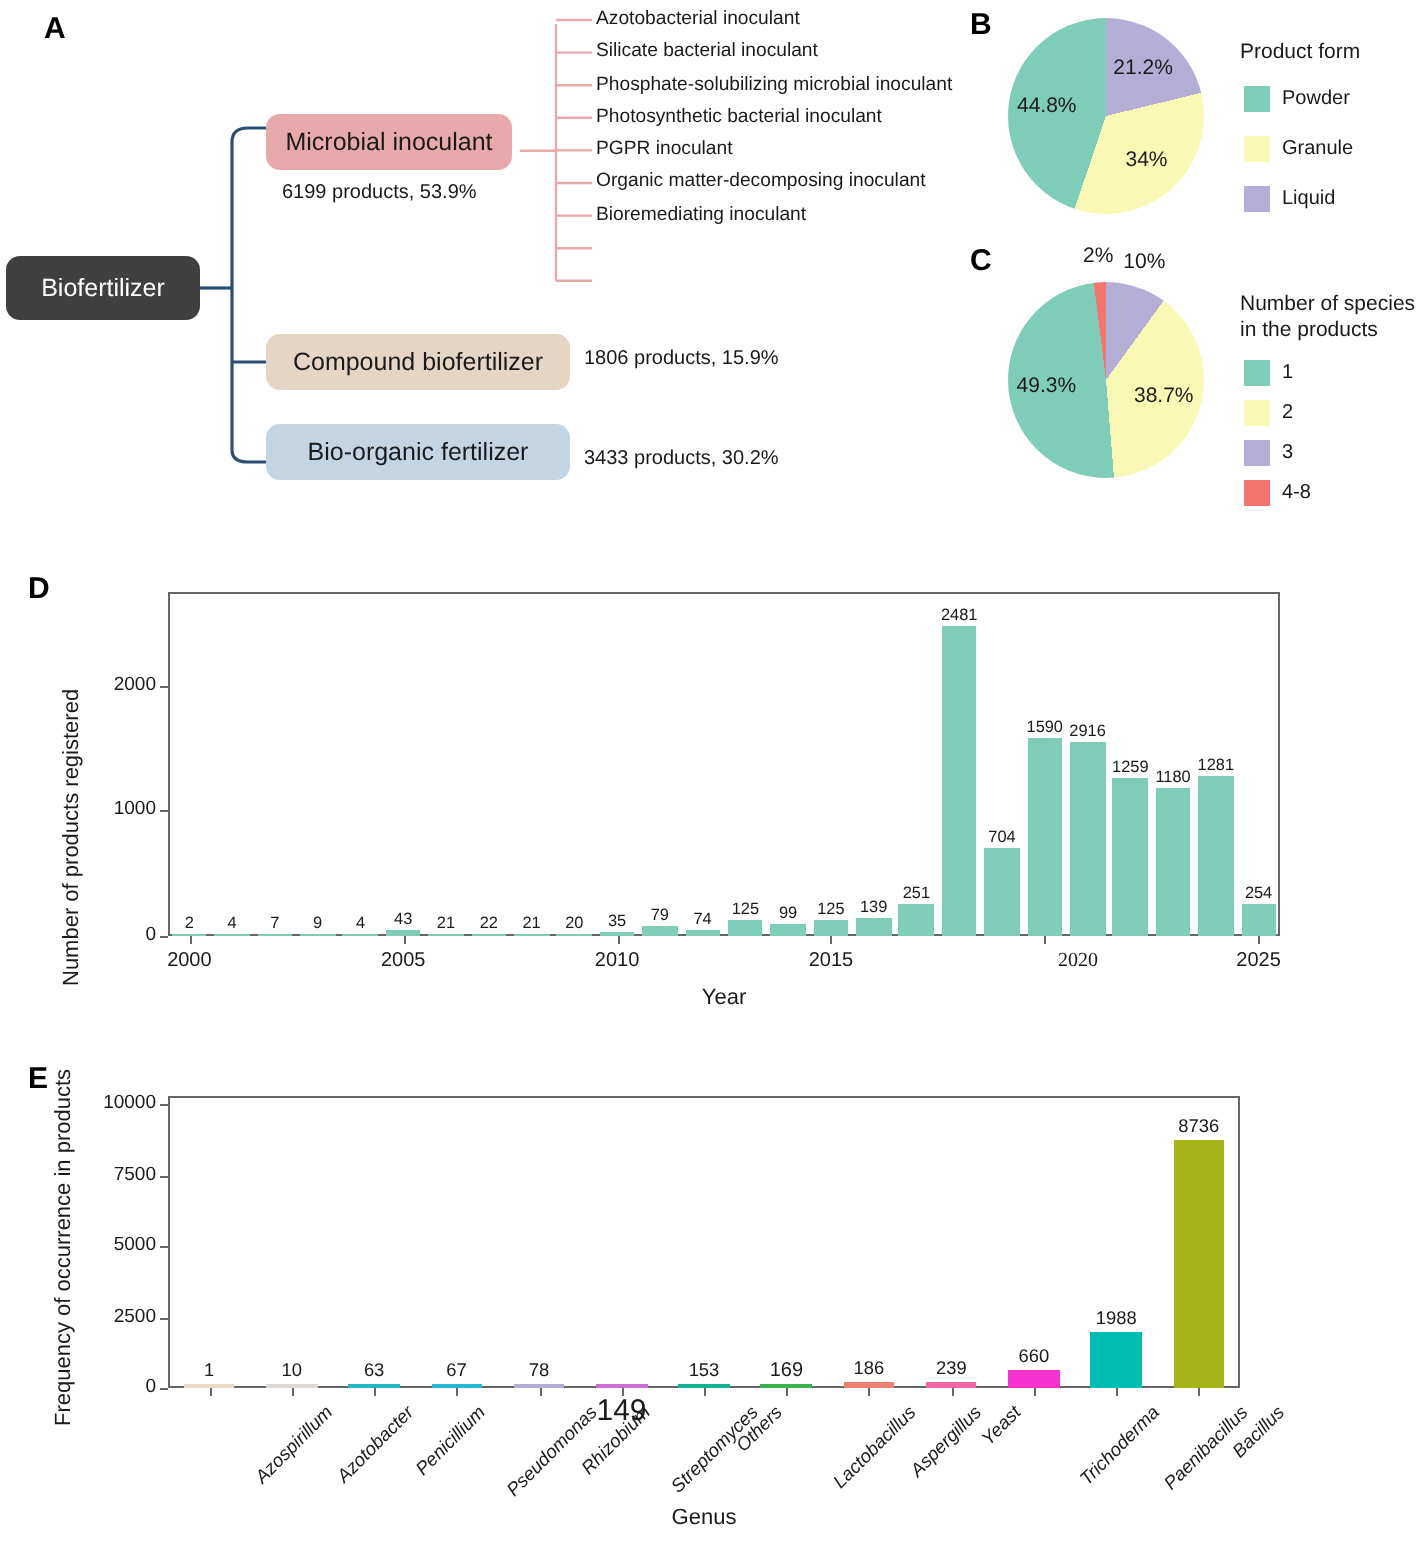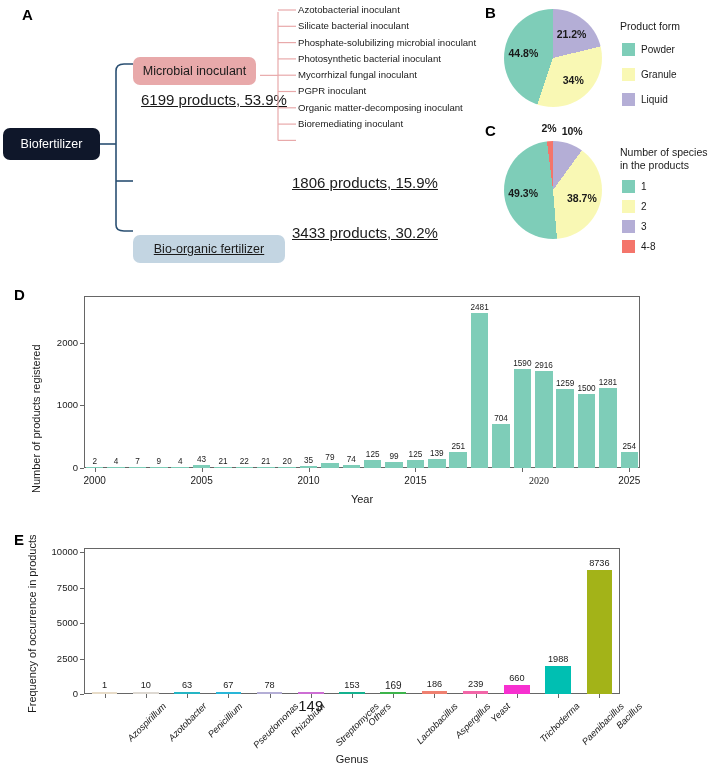--- a/index.html
+++ b/index.html
@@ -11,38 +11,38 @@
   .panel-letter{
     position:absolute;font-size:15px;font-weight:bold;color:#000;
   }
   
   #panelA{position:absolute;left:0;top:0;width:480px;height:258px;}
   .nodeA{
     position:absolute;border-radius:7px;display:flex;align-items:center;
     justify-content:center;font-size:12.5px;box-sizing:border-box;
     text-align:center;line-height:1.15;
   }
-  #node-root{left:3px;top:128px;width:97px;height:32px;background:#0f172a;color:#ffffff;}
+  #node-root{left:3px;top:128px;width:97px;height:32px;background:#404040;color:#ffffff;}
   #node-micro{left:133px;top:57px;width:123px;height:28px;background:#e8a9aa;color:#1a1a1a;}
   #node-compound{left:133px;top:167px;width:152px;height:28px;background:#e4d6c3;color:#1a1a1a;}
-  #node-bio{left:133px;top:235px;width:152px;height:28px;background:#c3d5e2;color:#1a1a1a;text-decoration:underline;}
-  .statA{position:absolute;font-size:15px;color:#1a1a1a;white-space:nowrap;text-decoration:underline;}
+  #node-bio{left:133px;top:212px;width:152px;height:28px;background:#c3d5e2;color:#1a1a1a;}
+  .statA{position:absolute;font-size:10px;color:#1a1a1a;white-space:nowrap;}
   #stat-micro{left:141px;top:91px;}
   #stat-compound{left:292px;top:174px;}
   #stat-bio{left:292px;top:224px;}
   .sublistA{position:absolute;left:298px;top:0px;width:182px;}
   .sub-item{
     font-size:9.6px;color:#1a1a1a;height:16.3px;line-height:16.3px;
     white-space:nowrap;
   }
   
   #panelB{position:absolute;left:480px;top:0px;width:229px;height:122px;}
   #panelC{position:absolute;left:480px;top:118px;width:229px;height:140px;}
   .pie{position:absolute;border-radius:50%;}
-  .pielabel{position:absolute;font-size:10.5px;color:#1a1a1a;white-space:nowrap;font-weight:bold;}
+  .pielabel{position:absolute;font-size:10.5px;color:#1a1a1a;white-space:nowrap;}
   .legend-title{position:absolute;font-size:10.5px;color:#1a1a1a;white-space:nowrap;line-height:1.25;}
   .legend-row{position:absolute;display:flex;align-items:center;gap:6px;}
   .legend-swatch{width:13px;height:13px;display:block;}
   .legend-label{font-size:10px;color:#1a1a1a;white-space:nowrap;}
   
   .plotbox{position:absolute;border:1px solid #666;box-sizing:border-box;background:#fff;}
   .ylab{
     position:absolute;font-size:11px;color:#1a1a1a;
     transform:rotate(-90deg);transform-origin:left top;white-space:nowrap;
   }
@@ -78,20 +78,23 @@
   </svg>
 
   <div class="nodeA" id="node-root">
     <span>Biofertilizer</span>
   </div>
   <div class="nodeA" id="node-micro">
     <span>Microbial inoculant</span>
   </div>
   <div class="statA" id="stat-micro">6199 products, 53.9%</div>
 
+  <div class="nodeA" id="node-compound">
+    <span>Compound biofertilizer</span>
+  </div>
   <div class="statA" id="stat-compound">1806 products, 15.9%</div>
 
   <div class="nodeA" id="node-bio">
     <span>Bio-organic fertilizer</span>
   </div>
   <div class="statA" id="stat-bio">3433 products, 30.2%</div>
 
   <svg width="40" height="160" style="position:absolute;left:258px;top:0px;" id="subConnectors">
       <path d="M20,12 L20,140.4" stroke="#e8a9aa" stroke-width="1.2" fill="none"></path>
       <path d="M2,75.35000000000001 L20,75.35000000000001" stroke="#e8a9aa" stroke-width="1.2" fill="none"></path>
@@ -103,21 +106,20 @@
       <path d="M20,91.5 q8,0 10,0 L38,91.5" stroke="#e8a9aa" stroke-width="1.2" fill="none"></path>
       <path d="M20,107.80000000000001 q8,0 10,0 L38,107.80000000000001" stroke="#e8a9aa" stroke-width="1.2" fill="none"></path>
       <path d="M20,124.10000000000001 q8,0 10,0 L38,124.10000000000001" stroke="#e8a9aa" stroke-width="1.2" fill="none"></path>
       <path d="M20,140.4 q8,0 10,0 L38,140.4" stroke="#e8a9aa" stroke-width="1.2" fill="none"></path>
     </svg>
   <div class="sublistA" id="subList" style="top: 2px;">
       <div class="sub-item">Azotobacterial inoculant</div>
       <div class="sub-item">Silicate bacterial inoculant</div>
       <div class="sub-item">Phosphate-solubilizing microbial inoculant</div>
       <div class="sub-item">Photosynthetic bacterial inoculant</div>
-      <div class="sub-item">Mycorrhizal fungal inoculant</div>
       <div class="sub-item">PGPR inoculant</div>
       <div class="sub-item">Organic matter-decomposing inoculant</div>
       <div class="sub-item">Bioremediating inoculant</div>
     </div>
 </div>
 
 <div id="panelB">
   <div class="panel-letter" style="left:5px;top:4px;">B</div>
   <div class="pie" id="pieB" style="left: 24px; top: 9px; width: 98px; height: 98px; background: conic-gradient(rgb(180, 174, 214) 0deg, rgb(180, 174, 214) 76.32deg, rgb(249, 248, 180) 76.32deg, rgb(249, 248, 180) 198.72deg, rgb(126, 205, 184) 198.72deg, rgb(126, 205, 184) 360deg);"></div>
   <div class="pielabel" id="pieB-l0" style="left: 43.3994px; top: 53.1209px; transform: translate(-50%, -50%);">44.8%</div>
@@ -230,21 +232,21 @@
     <div class="barval" style="left: 483.232px; width: 35.5354px; top: 135.968px;">704</div>
     <div class="bar" style="left: 513.617px; width: 17.5354px; height: 99.4473px; top: 90.5527px; background: rgb(126, 205, 184); position: absolute;"></div>
     <div class="barval" style="left: 504.617px; width: 35.5354px; top: 80.5527px;">1590</div>
     <div class="xtickmark" style="left: 522.385px; top: 190px;"></div>
     <div class="xtick" style="left: 514px; width: 50px; top: 197px; font-family: Liberation Serif, serif;">2020</div>
     <div class="bar" style="left: 535.002px; width: 17.5354px; height: 97.1956px; top: 92.8044px; background: rgb(126, 205, 184); position: absolute;"></div>
     <div class="barval" style="left: 526.002px; width: 35.5354px; top: 82.8044px;">2916</div>
     <div class="bar" style="left: 556.386px; width: 17.5354px; height: 78.7447px; top: 111.255px; background: rgb(126, 205, 184); position: absolute;"></div>
     <div class="barval" style="left: 547.386px; width: 35.5354px; top: 101.255px;">1259</div>
     <div class="bar" style="left: 577.771px; width: 17.5354px; height: 73.8036px; top: 116.196px; background: rgb(126, 205, 184); position: absolute;"></div>
-    <div class="barval" style="left: 568.771px; width: 35.5354px; top: 106.196px;">1500</div>
+    <div class="barval" style="left: 568.771px; width: 35.5354px; top: 106.196px;">1180</div>
     <div class="bar" style="left: 599.155px; width: 17.5354px; height: 80.1207px; top: 109.879px; background: rgb(126, 205, 184); position: absolute;"></div>
     <div class="barval" style="left: 590.155px; width: 35.5354px; top: 99.8793px;">1281</div>
     <div class="bar" style="left: 620.54px; width: 17.5354px; height: 15.8865px; top: 174.113px; background: rgb(126, 205, 184); position: absolute;"></div>
     <div class="barval" style="left: 611.54px; width: 35.5354px; top: 164.113px;">254</div>
     <div class="xtickmark" style="left: 629.308px; top: 190px;"></div>
     <div class="xtick" style="left: 604.308px; width: 50px; top: 197px;">2025</div>
   </div>
 
 <div id="panelE">
   <div class="panel-letter" style="left:14px;top:3px;">E</div>

